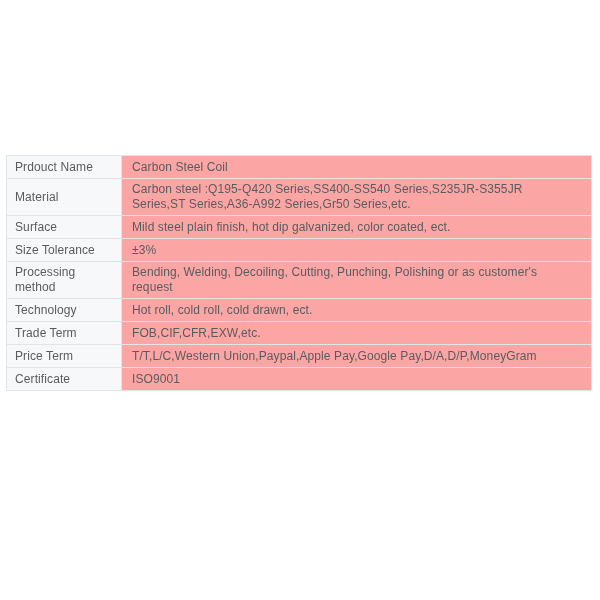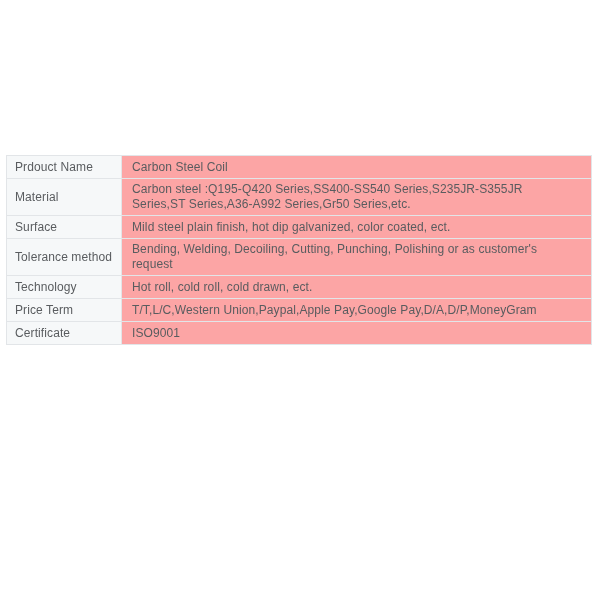--- a/index.html
+++ b/index.html
@@ -57,26 +57,34 @@
         </tr>
         <tr>
           <td class="label-cell">Material</td>
           <td class="value-cell">Carbon steel :Q195-Q420 Series,SS400-SS540 Series,S235JR-S355JR Series,ST Series,A36-A992 Series,Gr50 Series,etc.</td>
         </tr>
         <tr>
           <td class="label-cell">Surface</td>
           <td class="value-cell">Mild steel plain finish, hot dip galvanized, color coated, ect.</td>
         </tr>
         <tr>
-          <td class="label-cell">Tolerance method</td>
+          <td class="label-cell">Size Tolerance</td>
+          <td class="value-cell">±3%</td>
+        </tr>
+        <tr>
+          <td class="label-cell">Processing method</td>
           <td class="value-cell">Bending, Welding, Decoiling, Cutting, Punching, Polishing or as customer's request</td>
         </tr>
         <tr>
           <td class="label-cell">Technology</td>
           <td class="value-cell">Hot roll, cold roll, cold drawn, ect.</td>
+        </tr>
+        <tr>
+          <td class="label-cell">Trade Term</td>
+          <td class="value-cell">FOB,CIF,CFR,EXW,etc.</td>
         </tr>
         <tr>
           <td class="label-cell">Price Term</td>
           <td class="value-cell">T/T,L/C,Western Union,Paypal,Apple Pay,Google Pay,D/A,D/P,MoneyGram</td>
         </tr>
         <tr>
           <td class="label-cell">Certificate</td>
           <td class="value-cell">ISO9001</td>
         </tr>
       </tbody>

